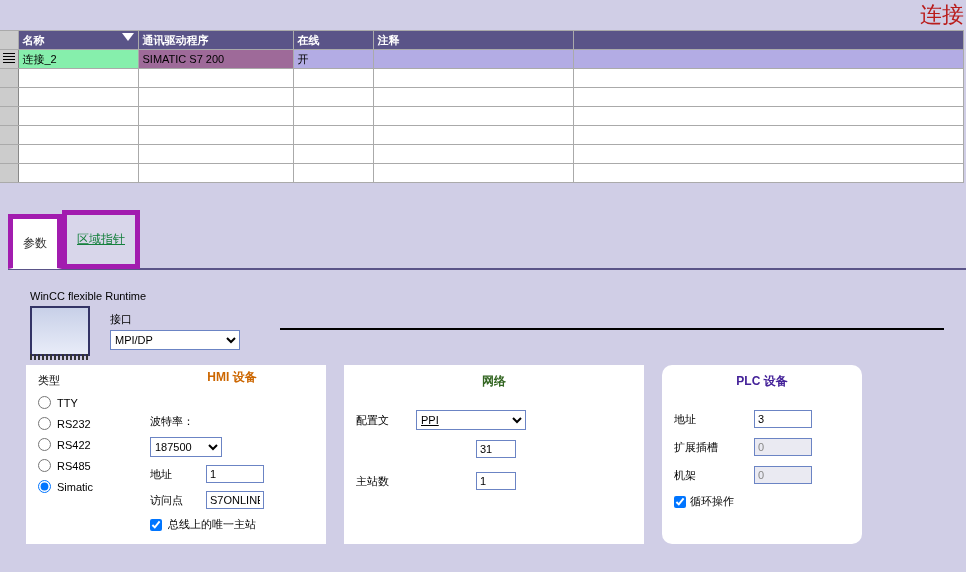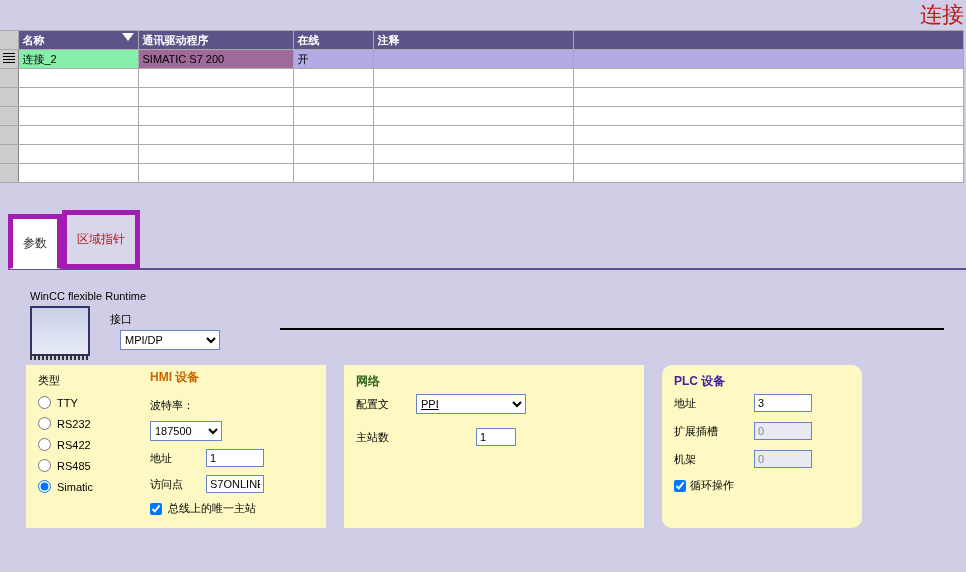--- a/index.html
+++ b/index.html
@@ -31,41 +31,41 @@
 .row-normal td.online-cell { background: #fff; }
 .row-normal td.comment-cell { background: #fff; }
 .row-normal .empty { background: #fff; }
 
 .row-blank td { background: #fff; }
 
 .tab-area { margin-top: 2px; padding-left: 8px; }
 .tabs { display: flex; align-items: flex-end; }
 .tab { font-size: 12px; padding: 16px 10px; border: 5px solid #a21caf; background: #d8d6ea; position: relative; top: 1px; cursor: pointer; margin-top: 24px; }
 .tab.active { background: #fff; border-bottom: 1px solid #fff; color: #333; }
-.tab.inactive { color: #b91c1c; }
+.tab.inactive { color: #15803d; text-decoration: underline; }
 .tab-content { border-top: 2px solid #5a5488; background: #d0cee6; padding: 15px 10px 10px 10px; }
 
 .conn-diagram { display: flex; align-items: flex-start; gap: 0; padding: 5px 12px; }
 .wincc-block { width: 250px; font-size: 11px; }
 .wincc-block .blk-label { padding-bottom: 4px; }
 .diagram-row { display: flex; align-items: center; }
 .pc-icon { width: 60px; height: 50px; border: 2px solid #336; background: linear-gradient(#c8d0e8,#e8ecf8); margin-right: 20px; position: relative; }
 .pc-icon::after { content:""; position:absolute; bottom:-6px; left:-2px; right:-2px; height:6px; background:repeating-linear-gradient(90deg,#333 0,#333 2px,transparent 2px,transparent 4px); }
 .if-box { }
 .if-box .lbl { font-size: 11px; margin-bottom: 3px; }
-.if-select { width: 100px; height: 20px; font-size: 11px; border: 1px solid #6b84c4; background: #fff; margin-left: 10px; }
+.if-select { width: 130px; height: 20px; font-size: 11px; border: 1px solid #6b84c4; background: #fff; }
 .conn-line { flex: 1; height: 2px; background: #000; margin-top: 38px; }
 .station-block { width: 120px; text-align: center; font-size: 11px; }
 .plc-icon { width: 44px; height: 48px; background: #555; border: 1px solid #222; margin: 6px auto 0 auto; position: relative; }
 .plc-icon::before { content:""; position:absolute; left:4px; right:4px; top:6px; height:18px; background:#777; }
 .plc-icon::after { content:""; position:absolute; left:4px; right:4px; bottom:2px; height:8px; background:#666; }
 
 .panels { display: flex; gap: 18px; padding: 4px 8px 8px 8px; }
-.panel { background: #fef9c3; padding: 8px 12px 12px 12px; font-size: 11px; }
-.panel-title { text-align: left; font-weight: bold; font-size: 12px; margin-bottom: 4px; }
+.panel { background: #ffffff; padding: 8px 12px 12px 12px; font-size: 11px; }
+.panel-title { text-align: center; font-weight: bold; font-size: 12px; margin-bottom: 20px; }
 .t-hmi { color: #cc6600; }
 .t-net { color: #336622; }
 .t-plc { color: #442299; }
 
 .hmi-panel { width: 300px; display: flex; gap: 22px; }
 .col { display: flex; flex-direction: column; gap: 8px; }
 .radio-row, .field-row { display: flex; align-items: center; gap: 6px; font-size: 11px; }
 .field-label { display: inline-block; }
 .num-in, .text-in { width: 58px; height: 18px; font-size: 11px; border: 1px solid #6b84c4; padding: 0 3px; background: #fff; }
 .num-in.ro { background: #eaeaf2; color: #888; }
@@ -234,20 +234,24 @@
         </div>
       </div>
 
       <div class="panel net-panel">
         <div class="panel-title t-net">网络</div>
         <div class="net-grid">
           <div class="frow">
               <span class="flab" style="width:60px">配置文</span>
               <select class="net-sel"><option>PPI</option></select>
             </div>
+          <div class="frow">
+              <span class="flab"></span>
+              <input class="net-in" value="31" style="">
+            </div>
           <div class="frow" style="margin-top:14px">
               <span class="flab">主站数</span>
               <input class="net-in" value="1" style="">
             </div>
         </div>
       </div>
 
       <div class="panel plc-panel">
         <div class="panel-title t-plc">PLC 设备</div>
         <div class="frow">

